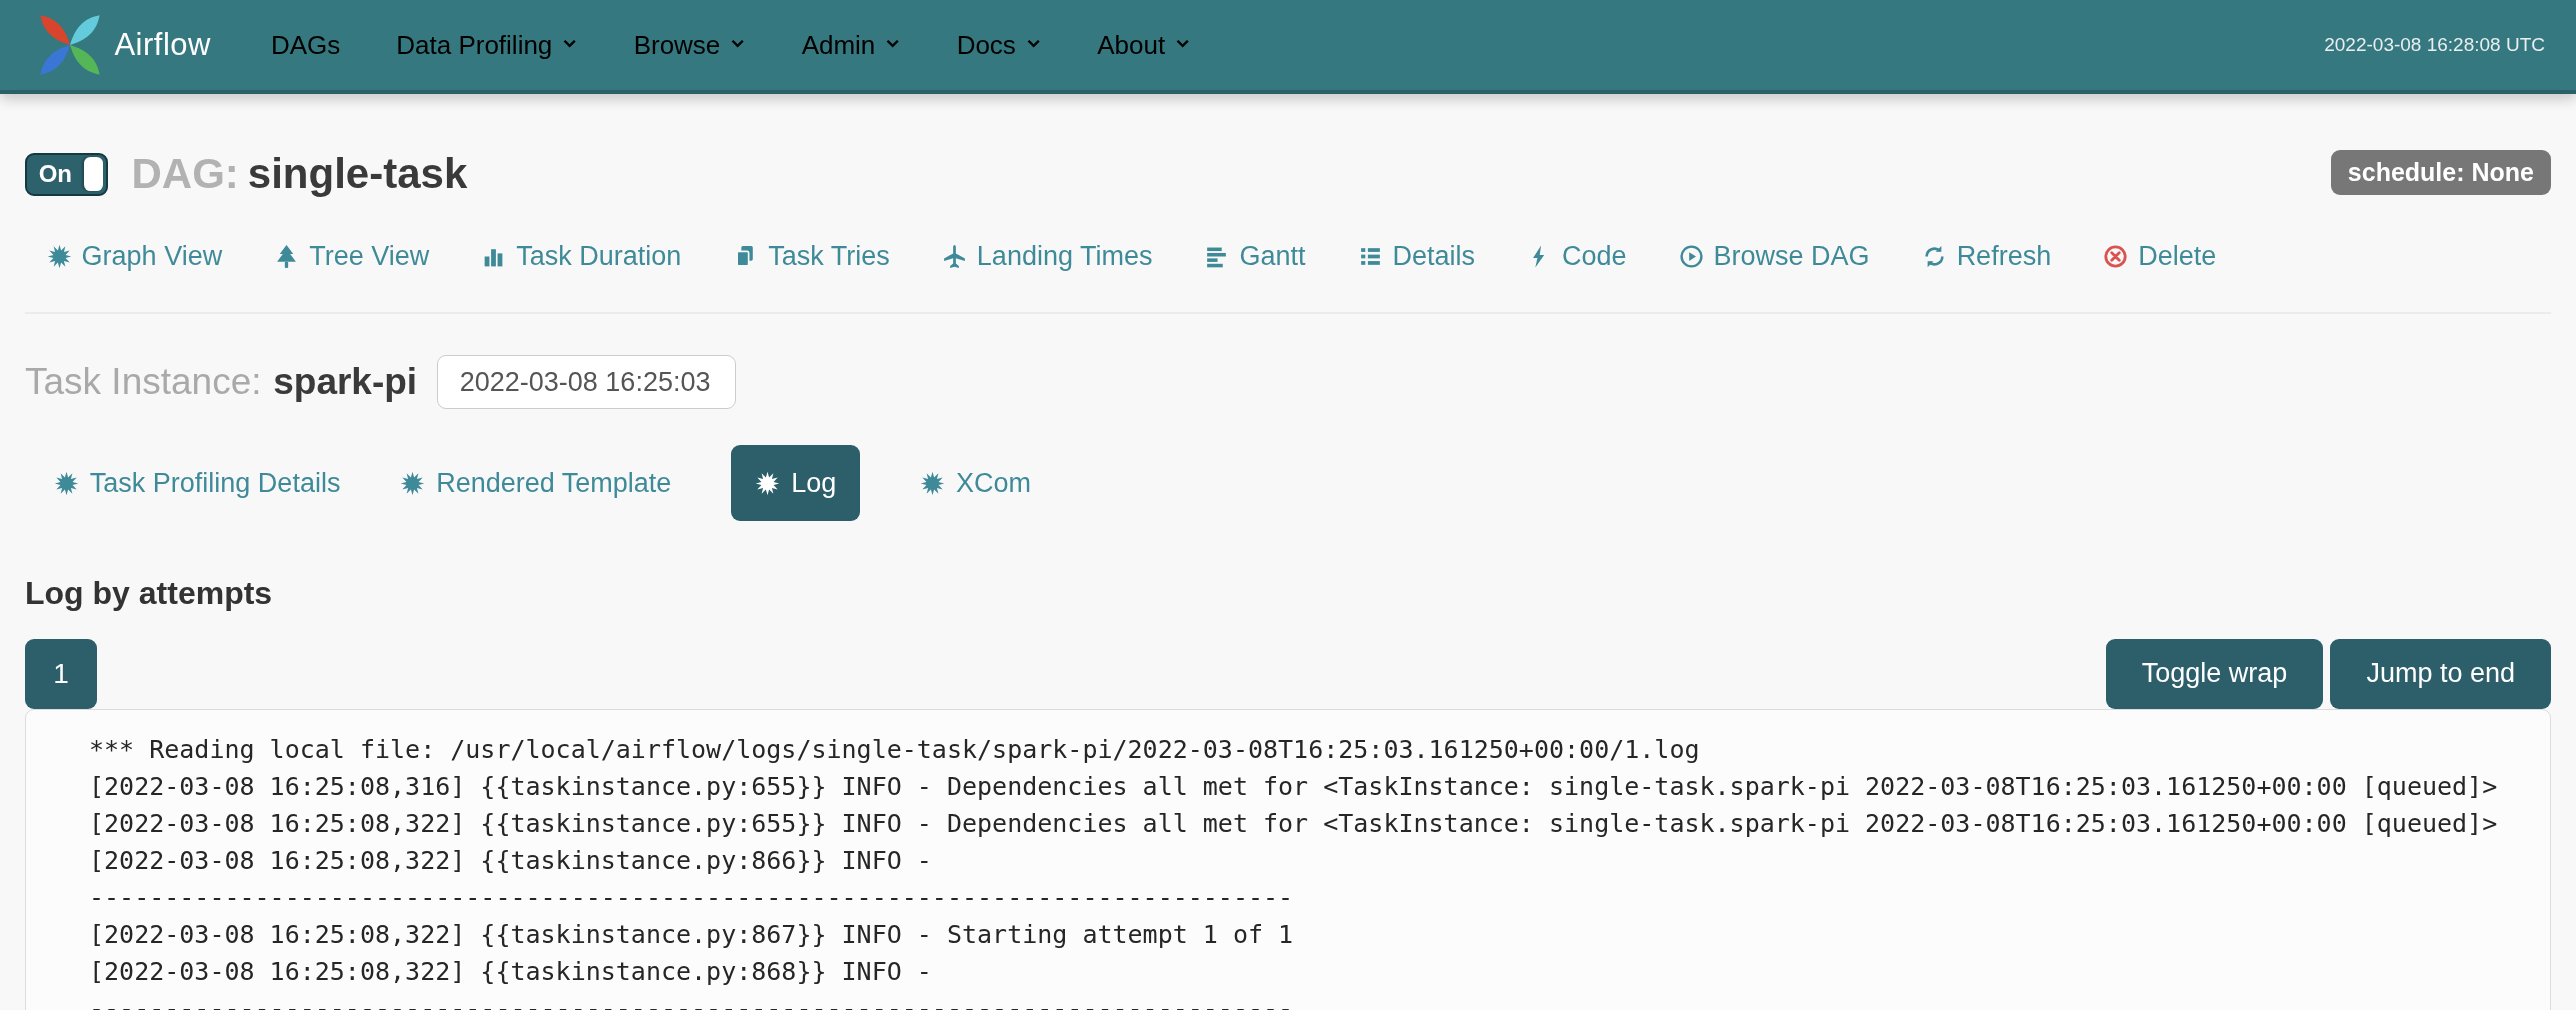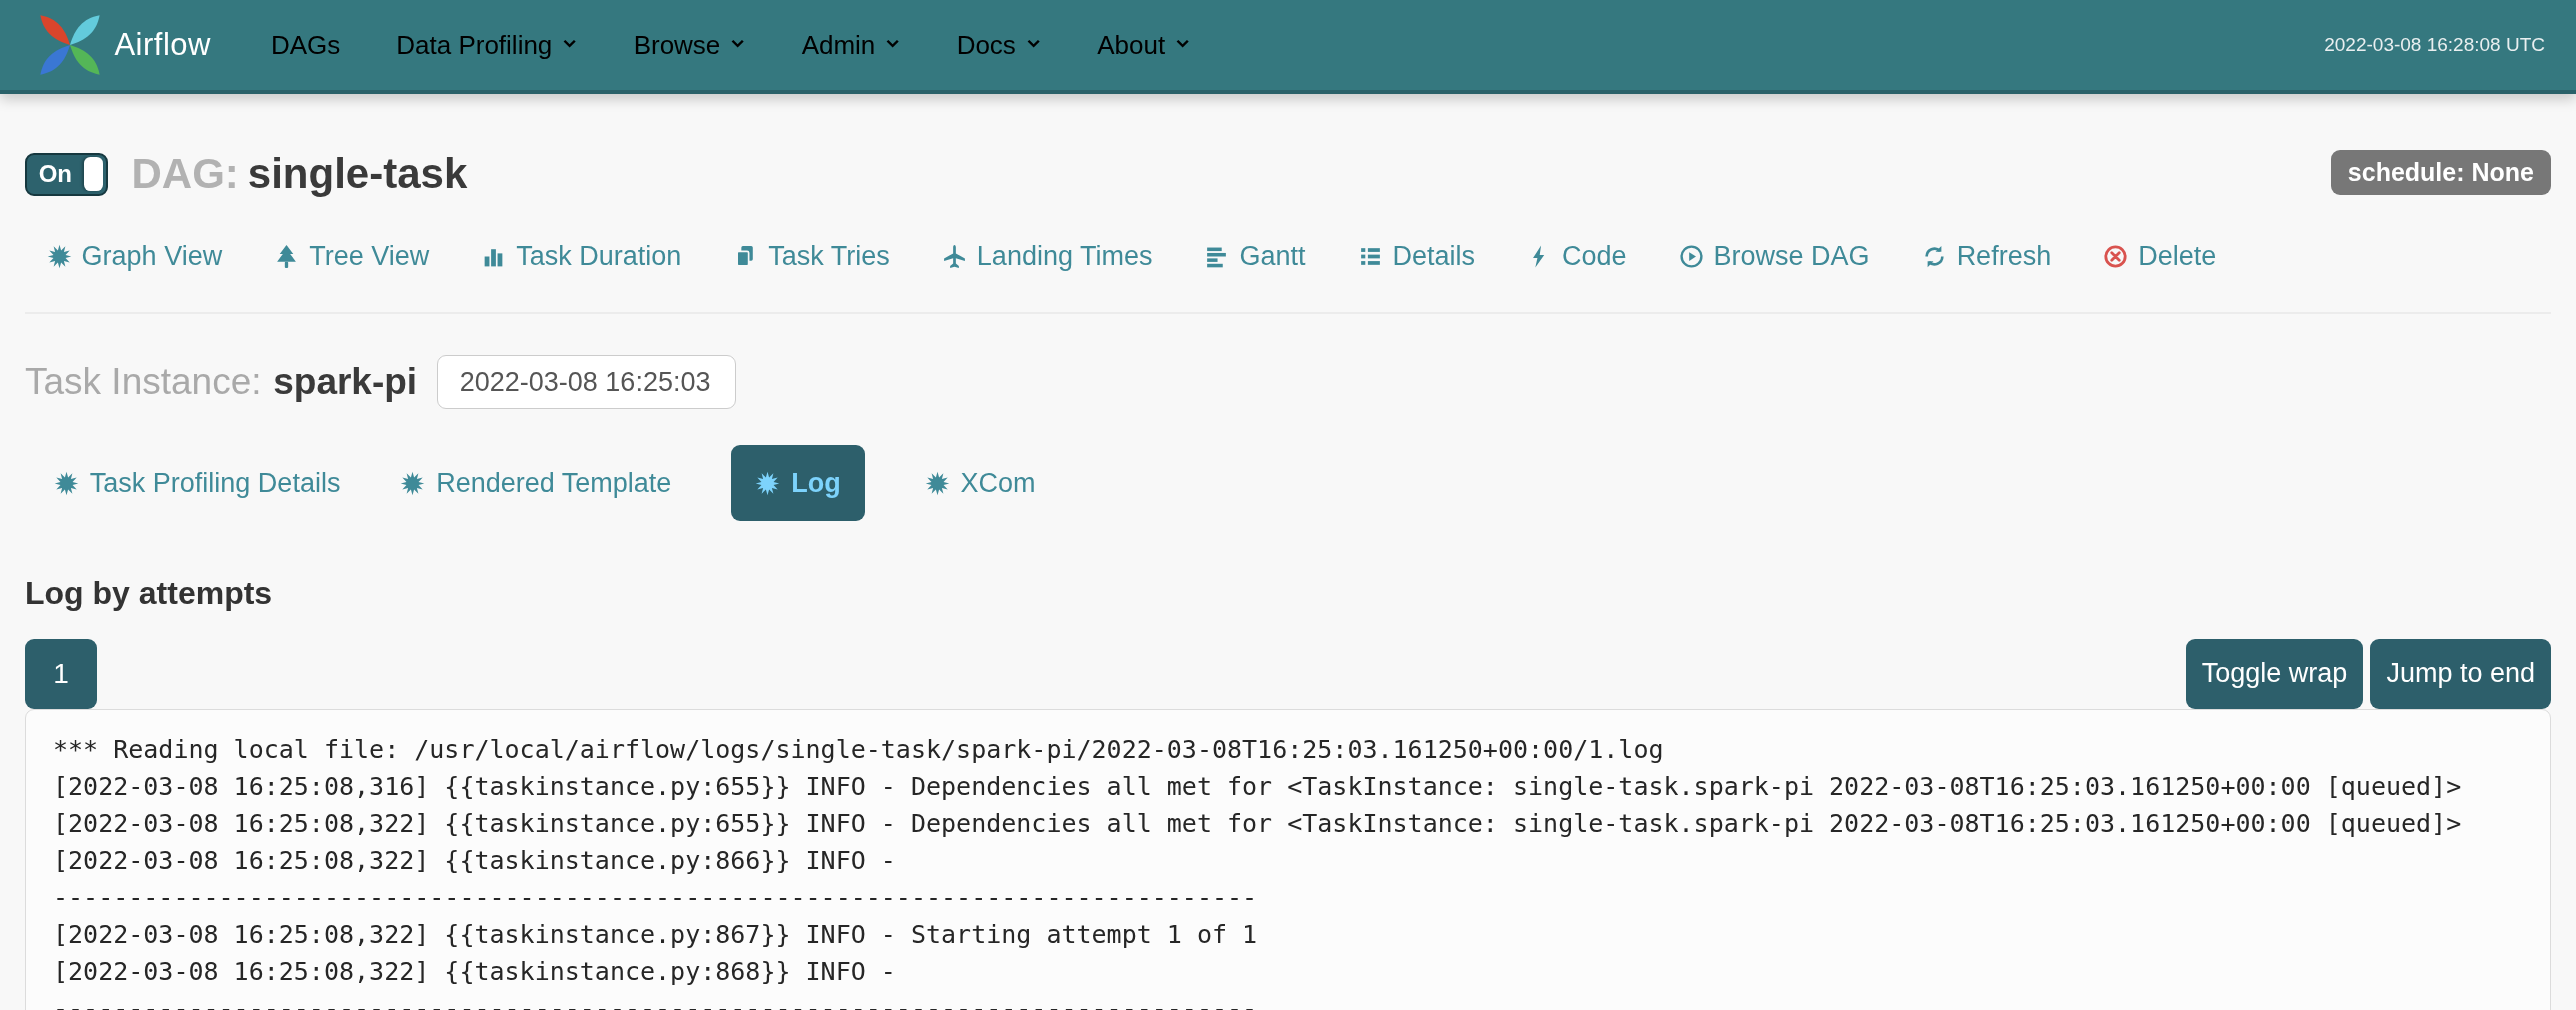--- a/index.html
+++ b/index.html
@@ -62,38 +62,38 @@
   .ti-label{font-size:37px;color:#a9a9a9;}
   .ti-name{font-size:37px;font-weight:bold;color:#3a3a3a;margin-left:11.7px;}
   .ti-date-input{
     margin-left:20px;width:299px;height:54px;border:1.8px solid #cccccc;border-radius:9px;
     font-size:27px;color:#555;padding:0 21.6px;background:#fff;
     font-family:"Liberation Sans", sans-serif;outline:none;
   }
   .ti-tabs{margin-top:36px;display:flex;align-items:center;padding-left:29px;gap:60px;}
   .ti-tab{color:var(--link);font-size:27px;display:flex;align-items:center;gap:10.8px;cursor:pointer;white-space:nowrap;}
   .ti-tab svg{width:25px;height:25px;fill:currentColor;}
-  .ti-tab.active{background:var(--button);color:#7dd3fc;border-radius:9px;padding:22.5px 24px;font-weight:bold;}
+  .ti-tab.active{background:var(--button);color:#ffffff;border-radius:9px;padding:22.5px 24px;}
   .log-heading{margin-top:54px;font-size:32px;font-weight:bold;color:#333;}
   .attempts-bar{margin-top:25px;display:flex;align-items:flex-end;}
   .attempt-btn{
     width:72px;height:70px;background:var(--button);color:#fff;border:none;border-radius:9px;
     font-size:28px;cursor:pointer;font-family:inherit;
   }
   .bar-actions{margin-left:auto;display:flex;gap:7.2px;}
   .bar-btn{
-    height:70px;padding:0 16px;background:var(--button);color:#fff;border:none;border-radius:9px;
+    height:70px;padding:0 36px;background:var(--button);color:#fff;border:none;border-radius:9px;
     font-size:27px;cursor:pointer;font-family:inherit;white-space:nowrap;
   }
   .log-box{
     border:1.8px solid #dcdcdc;border-radius:9px;background:var(--log-bg);
     padding:21.6px 27px;height:505px;overflow:hidden;
     font-family:"DejaVu Sans Mono", monospace;font-size:25px;line-height:37px;color:#262626;
   }
-  .log-line{white-space:pre;}
+  .log-line{white-space:pre;margin-left:36px;}
 </style>
 </head>
 <body>
 
 <nav class="navbar">
   <div class="brand">
     <span>
       <svg viewBox="0 0 100 100" aria-hidden="true">
         <g>
           <path d="M50 50 C44 30 34 16 12 12 C16 34 30 44 50 50 Z" fill="#d9452c"></path>

